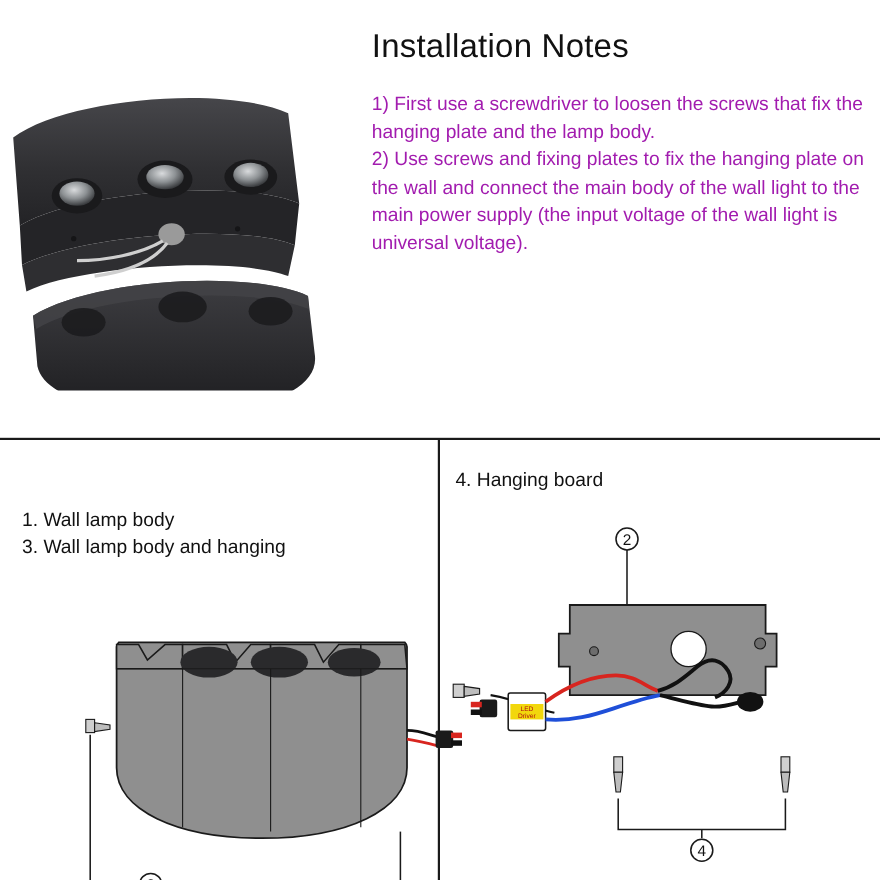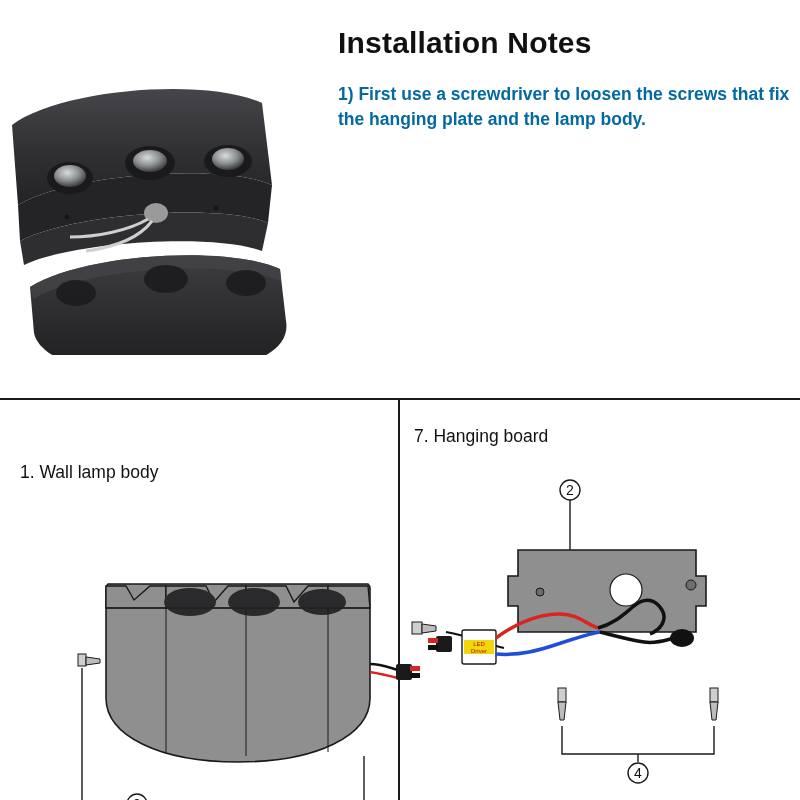--- a/index.html
+++ b/index.html
@@ -18,36 +18,36 @@
   .page {
     position: relative;
     width: 800px;
     height: 800px;
   }
 
   
   .top-section {
     position: absolute;
     left: 0; top: 0;
-    width: 800px; height: 470px; font-weight: bold;
+    width: 800px; height: 470px;
   }
   .notes-title {
     position: absolute;
     left: 338px; top: 26px;
     font-size: 30px;
     color: #111;
     letter-spacing: 0.2px;
   }
   .notes-body {
     position: absolute;
     left: 338px; top: 82px;
     width: 452px;
     font-size: 17.5px;
     line-height: 1.44;
-    color: #0369a1;
+    color: #a21caf;
   }
   .notes-body p {
     margin: 0;
   }
 
   
   .lamp-exploded {
     position: absolute;
     left: 0px; top: 55px;
     width: 320px; height: 300px;
@@ -161,29 +161,31 @@
         <ellipse cx="76" cy="238" rx="20" ry="13" fill="#1c1c1e" opacity="0.9"></ellipse>
         <ellipse cx="166" cy="224" rx="22" ry="14" fill="#1c1c1e" opacity="0.9"></ellipse>
         <ellipse cx="246" cy="228" rx="20" ry="13" fill="#1c1c1e" opacity="0.9"></ellipse>
       </g>
     </svg>
 
     <div class="notes-title">Installation Notes</div>
 
     <div class="notes-body">
       <p>1) First use a  screwdriver to loosen the screws that fix the hanging plate and the lamp body.</p>
+      <p>2) Use screws and fixing plates to fix the hanging plate on the wall and connect the main body of the wall light to the main power supply (the input voltage of the wall light is universal voltage).</p>
     </div>
   </div>
 
   <div class="hr-main"></div>
   <div class="vr-main"></div>
 
   <div class="panel-left">
     <div class="panel-caption">
       <div>1. Wall lamp body</div>
+      <div>3. Wall lamp body and hanging</div>
     </div>
 
     <svg class="svg-area" viewBox="0 0 398 400">
 
       <g>
         <path d="M68,152 C68,152 68,150 70,148 L330,148 C332,150 332,152 332,152
                  L332,262 C332,300 278,326 200,326 C122,326 68,300 68,262 Z" fill="#8f8f8f" stroke="#1a1a1a" stroke-width="1.6"></path>
 
         <path d="M68,150 L88,150 L96,164 L112,150 L128,150 L128,172 L68,172 Z" fill="#8f8f8f" stroke="#1a1a1a" stroke-width="1.4"></path>
         <path d="M128,150 L168,150 L176,166 L190,150 L208,150 L208,172 L128,172 Z" fill="#8f8f8f" stroke="#1a1a1a" stroke-width="1.4"></path>
@@ -221,21 +223,21 @@
       <g>
         <path d="M44,232 L44,368 L84,368" stroke="#1a1a1a" stroke-width="1.4" fill="none"></path>
         <circle cx="99" cy="368" r="10" fill="none" stroke="#1a1a1a" stroke-width="1.4"></circle>
         <text class="circle-num" x="99" y="373" text-anchor="middle">3</text>
       </g>
     </svg>
   </div>
 
   <div class="panel-right">
     <div class="panel-caption">
-      <div>7. Hanging board</div>
+      <div>4. Hanging board</div>
     </div>
 
     <svg class="svg-area" viewBox="0 0 400 400">
 
       <g>
         <circle cx="170" cy="90" r="10" fill="none" stroke="#1a1a1a" stroke-width="1.4"></circle>
         <text class="circle-num" x="170" y="95" text-anchor="middle">2</text>
         <line x1="170" y1="100" x2="170" y2="150" stroke="#1a1a1a" stroke-width="1.4"></line>
       </g>
 

